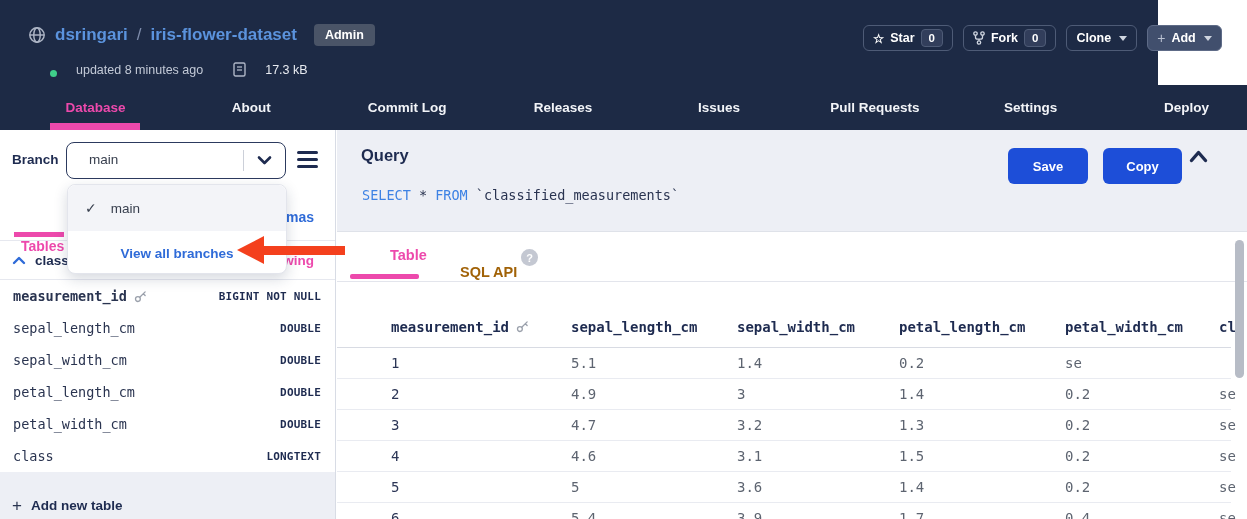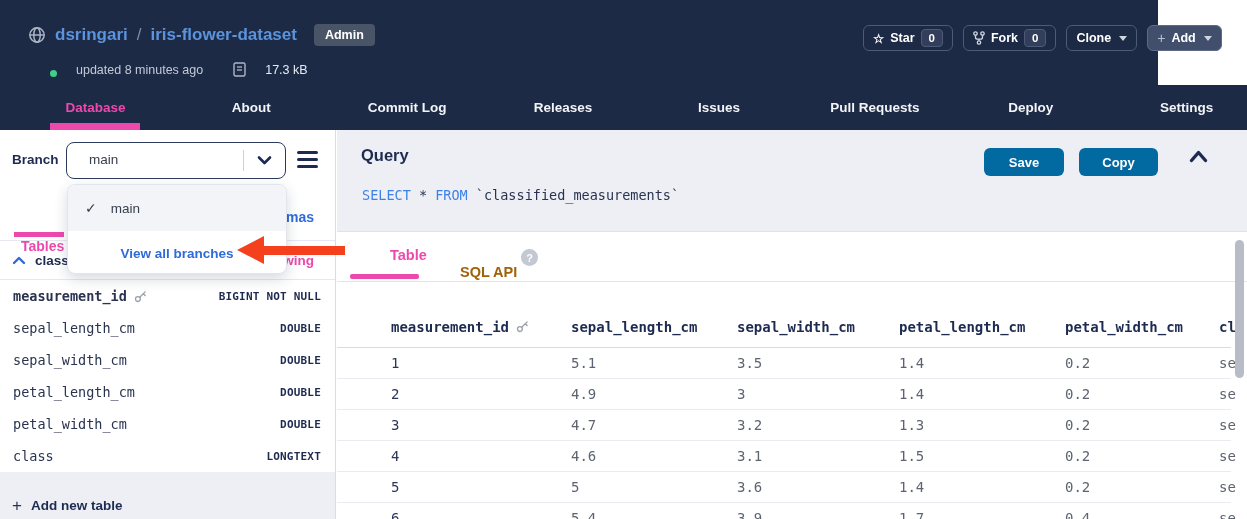--- a/index.html
+++ b/index.html
@@ -85,22 +85,22 @@
   .red-arrow-head { position:absolute; left:237px; top:236px; width:0; height:0; z-index:40;
     border-top:14px solid transparent; border-bottom:14px solid transparent; border-right:27px solid #f4401d; }
 
   
   .main { position:absolute; left:337px; top:130px; width:910px; height:389px; background:#fff;padding-left:12px; }
   .query-panel { position:absolute; left:0; right:0; top:0; height:102px; background:#edeff5;
     border-bottom:1px solid #dfe2e9; }
   .q-title { position:absolute; left:24px; top:16px; font-size:16.5px; font-weight:700; color:#1e2b50; }
   .q-sql { position:absolute; left:25px; top:57px; font-size:13.5px; color:#293350; white-space:pre; }
   .sql-kw { color:#3d82e4; }
-  .blue-btn { position:absolute; top:18px; height:28px; background:#0369a1; border:none; border-radius:6px;
-    color:#fff; font-size:13px; font-weight:700; cursor:pointer; font-family:inherit; }
+  .blue-btn { position:absolute; top:18px; height:36px; background:#1d4ed8; border:none; border-radius:6px;
+    color:#fff; font-size:13px; font-weight:700; cursor:pointer; font-family:inherit;margin-left:24px; }
   .save-btn { left:647px; width:80px; }
   .copy-btn { left:742px; width:79px; }
   .collapse-chevron { position:absolute; left:852px; top:20px; cursor:pointer; }
   .result-tabs { position:absolute; left:0; right:0; top:102px; height:50px; background:#fff;
     border-bottom:1px solid #e3e5ec; }
   .rt-table { position:absolute; left:29px; top:15px; color:#ed49ac; font-size:14.5px; font-weight:700; cursor:pointer;margin-left:24px; }
   .rt-underline { position:absolute; left:13px; top:42px; width:69px; height:5px; background:#ed49ac; border-radius:2px; }
   .rt-sql { position:absolute; left:123px; top:32px; color:#a16207; font-size:14.5px; font-weight:700; cursor:pointer; }
   .rt-help { position:absolute; left:184px; top:17px; width:17px; height:17px; border-radius:50%;
     background:#c4c8d2; color:#fff; font-size:11px; font-weight:700; display:flex; align-items:center;
@@ -176,22 +176,22 @@
     </div>
   </div>
 
   <div class="nav">
     <div class="nav-tab active">Database</div>
     <div class="nav-tab">About</div>
     <div class="nav-tab">Commit Log</div>
     <div class="nav-tab">Releases</div>
     <div class="nav-tab">Issues</div>
     <div class="nav-tab">Pull Requests</div>
+    <div class="nav-tab">Settings</div>
     <div class="nav-tab">Deploy</div>
-    <div class="nav-tab">Settings</div>
   </div>
 
   <div class="sidebar">
     <span class="branch-label">Branch</span>
     <div class="branch-input">
       <span class="val">main</span>
       <span class="vdiv"></span>
       <svg width="15" height="10" viewBox="0 0 15 10">
         <polyline points="2,2.5 7.5,8 13,2.5" fill="none" stroke="#1e2b50" stroke-width="2.6" stroke-linecap="round" stroke-linejoin="round"></polyline>
       </svg>
@@ -284,21 +284,20 @@
           </span>
           <span class="dt-hcell">sepal_length_cm</span>
           <span class="dt-hcell">sepal_width_cm</span>
           <span class="dt-hcell">petal_length_cm</span>
           <span class="dt-hcell">petal_width_cm</span>
           <span class="dt-hcell">cl</span>
         </div>
         <div class="dt-row">
           <span class="dt-cell idcol">1</span>
           <span class="dt-cell">5.1</span>
-          <span class="dt-cell">3.5</span>
           <span class="dt-cell">1.4</span>
           <span class="dt-cell">0.2</span>
           <span class="dt-cell">se</span>
         </div>
         <div class="dt-row">
           <span class="dt-cell idcol">2</span>
           <span class="dt-cell">4.9</span>
           <span class="dt-cell">3</span>
           <span class="dt-cell">1.4</span>
           <span class="dt-cell">0.2</span>

